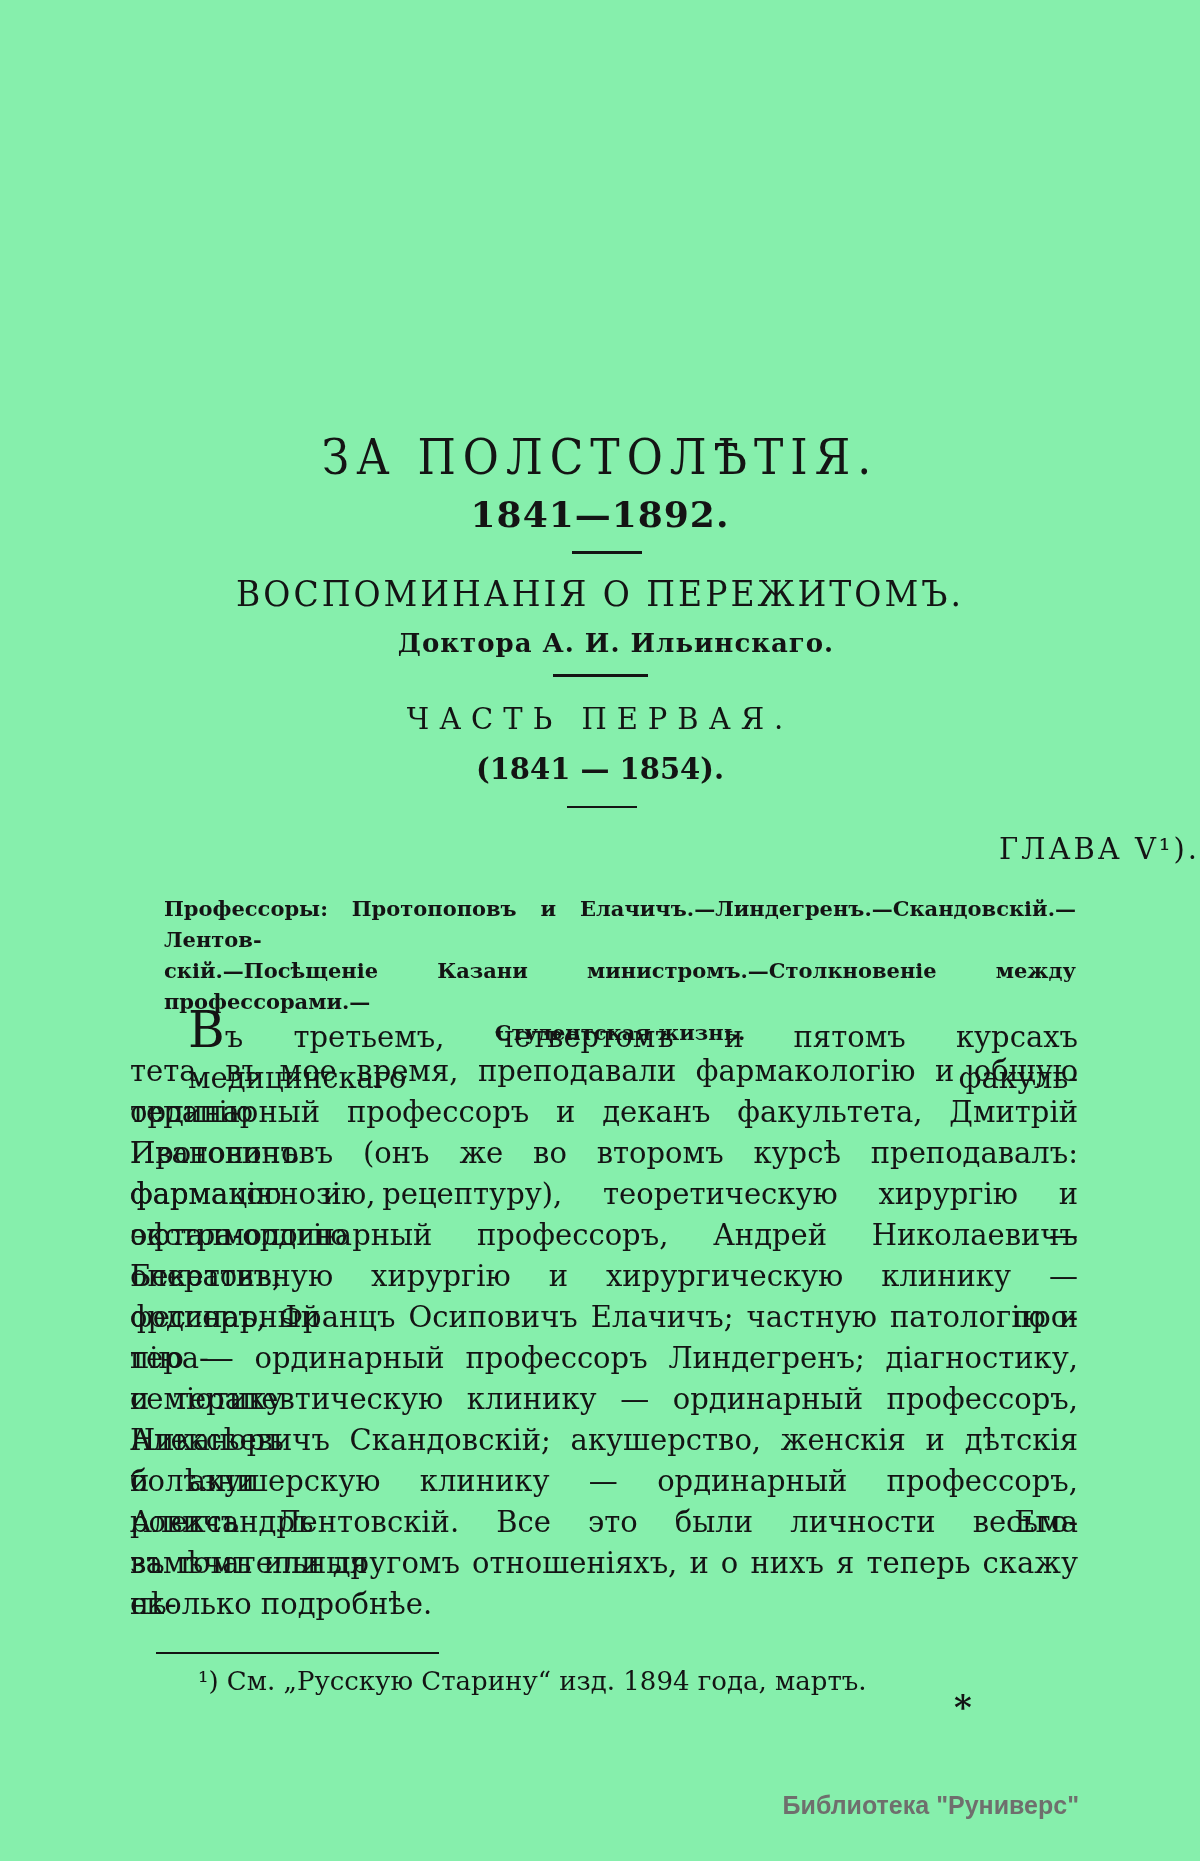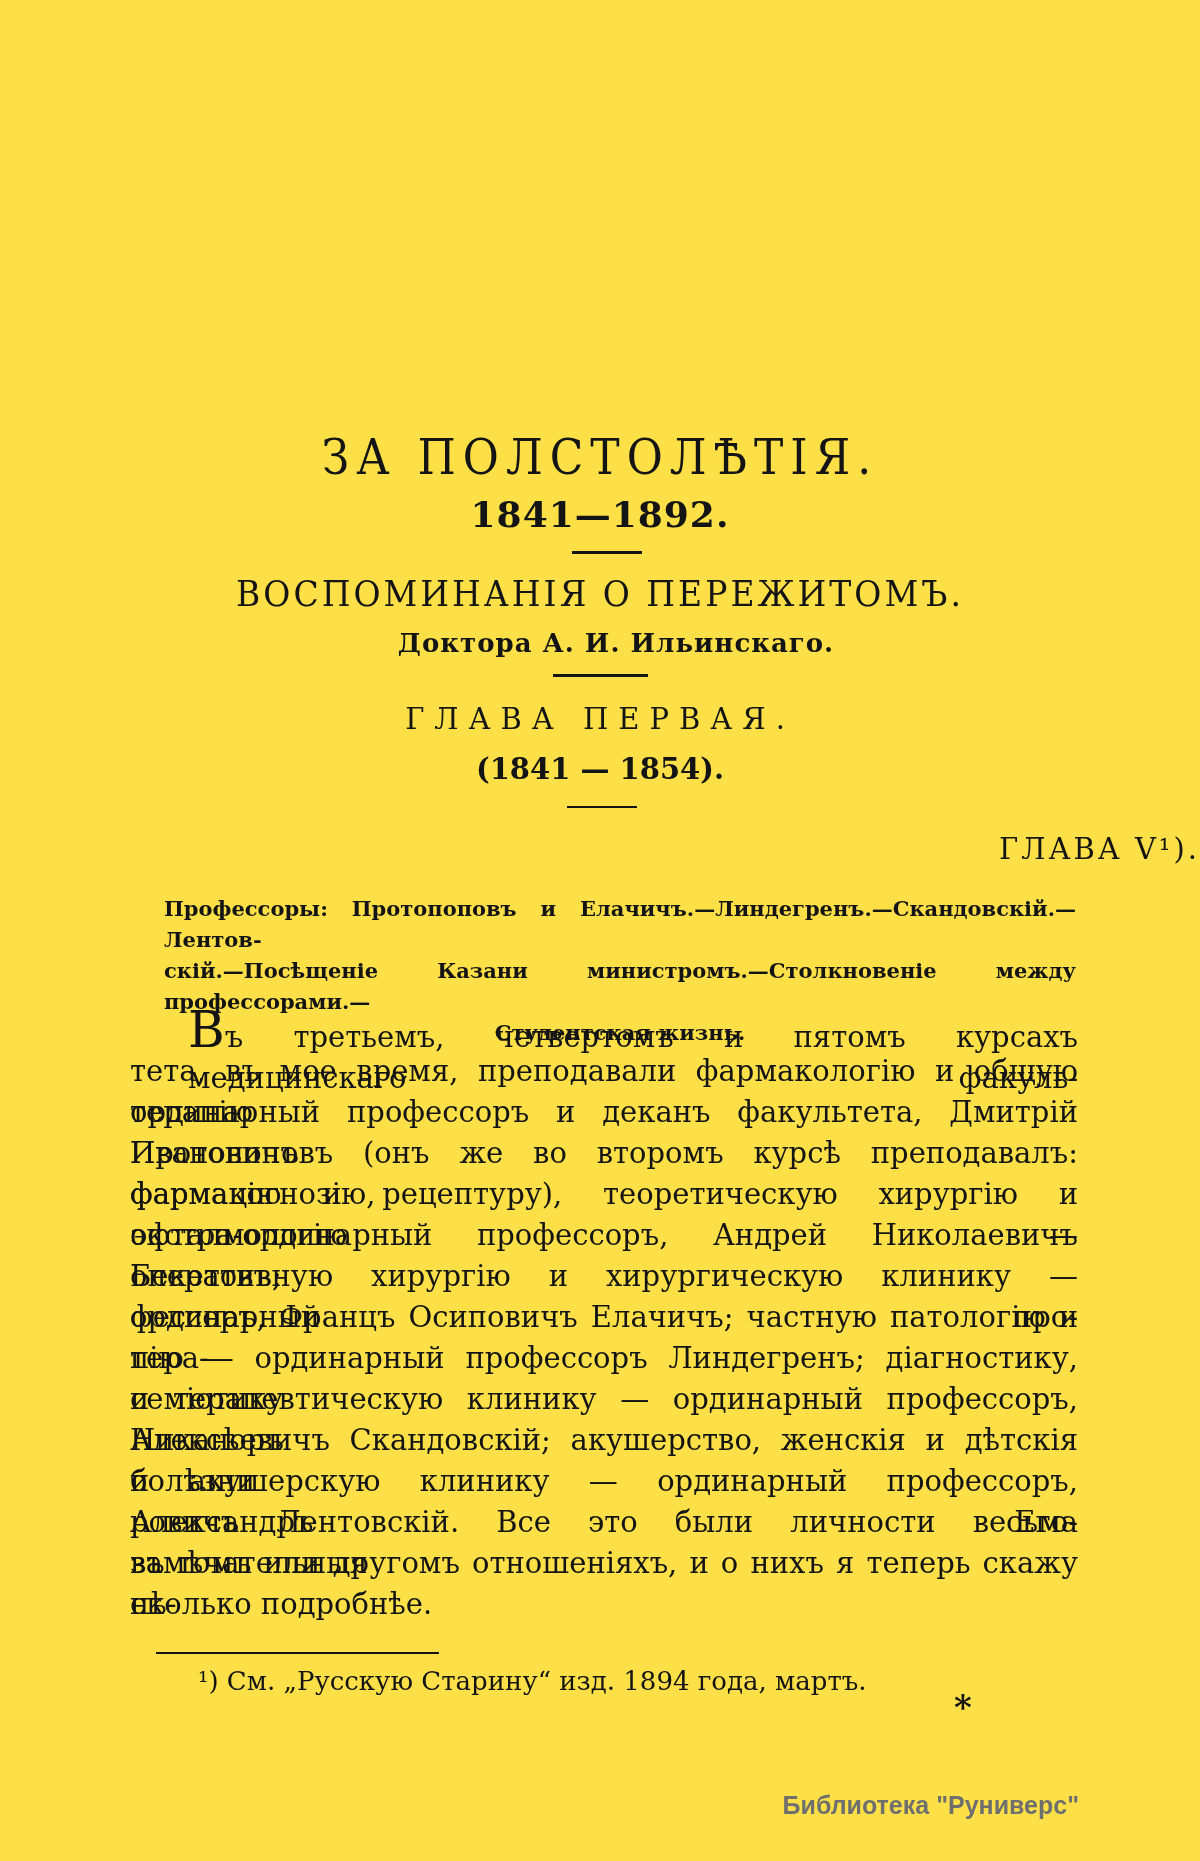--- a/index.html
+++ b/index.html
@@ -5,21 +5,21 @@
   html, body {
     margin: 0;
     padding: 0;
     background: #e8e8e6;
   }
   .page {
     position: relative;
     width: 1200px;
     height: 1861px;
     margin: 0 auto;
-    background: #fde047;
+    background: #86efac;
     color: #141414;
     font-family: "DejaVu Serif", "Liberation Serif", serif;
     overflow: hidden;
   }
   .abs {
     position: absolute;
     left: 0;
     width: 100%;
     text-align: center;
     white-space: nowrap;
@@ -162,21 +162,21 @@
 <div class="page">
 
   <div class="abs title-main">ЗА ПОЛСТОЛѢТІЯ.</div>
   <div class="abs title-years">1841—1892.</div>
   <div class="hrule rule-1"></div>
 
   <div class="abs subtitle">ВОСПОМИНАНІЯ О ПЕРЕЖИТОМЪ.</div>
   <div class="abs byline">Доктора А. И. Ильинскаго.</div>
   <div class="hrule rule-2"></div>
 
-  <div class="abs part-title">ГЛАВА ПЕРВАЯ.</div>
+  <div class="abs part-title">ЧАСТЬ ПЕРВАЯ.</div>
   <div class="abs part-years">(1841 — 1854).</div>
   <div class="hrule rule-3"></div>
 
   <div class="abs chapter-title">ГЛАВА V¹).</div>
 
   <div class="summary">
     <div class="summary-line">Профессоры: Протопоповъ и Елачичъ.—Линдегренъ.—Скандовскій.—Лентов-</div>
     <div class="summary-line">скій.—Посѣщеніе Казани министромъ.—Столкновеніе между профессорами.—</div>
     <div class="summary-line centered">Студентская жизнь.</div>
   </div>

